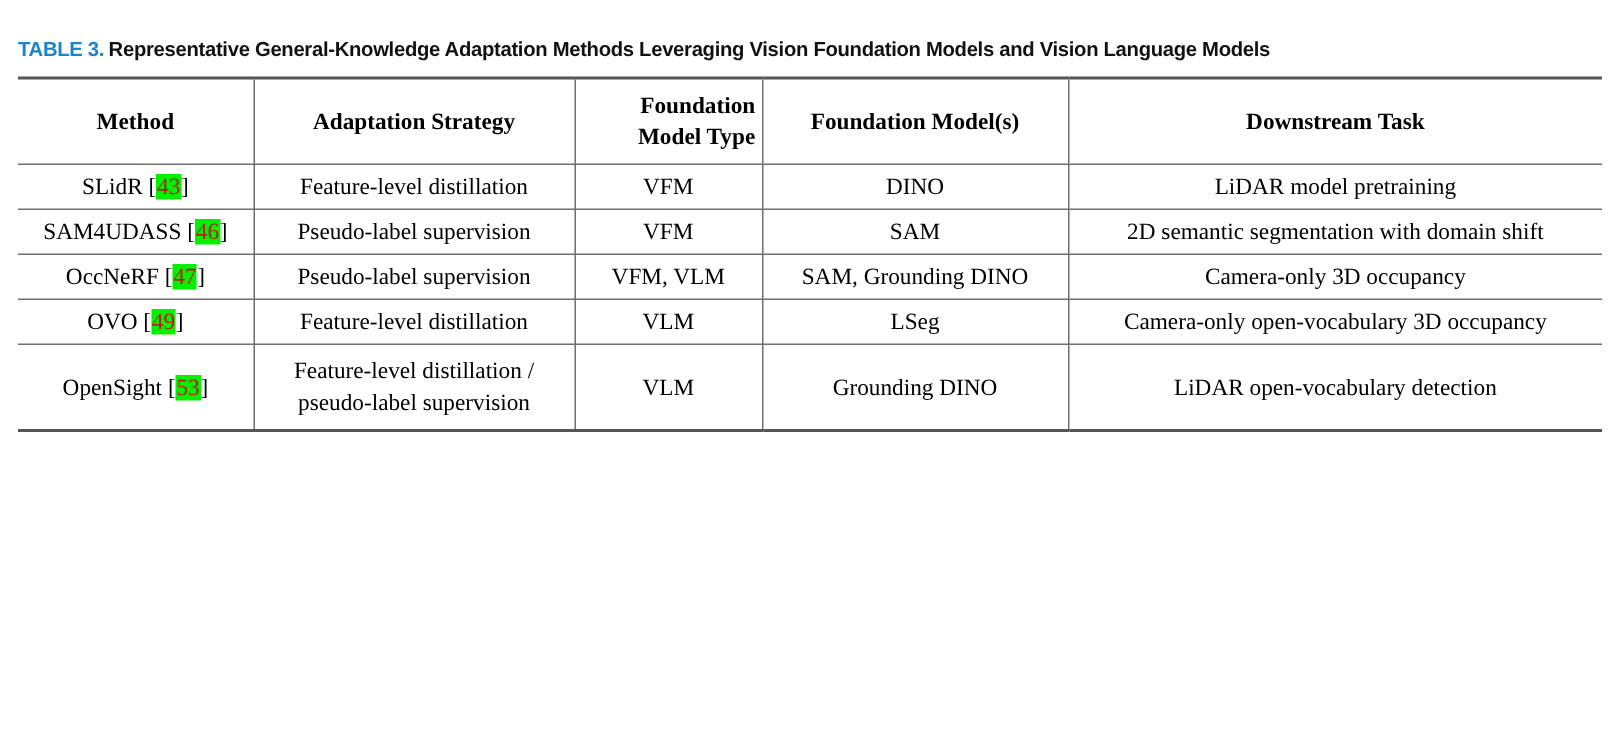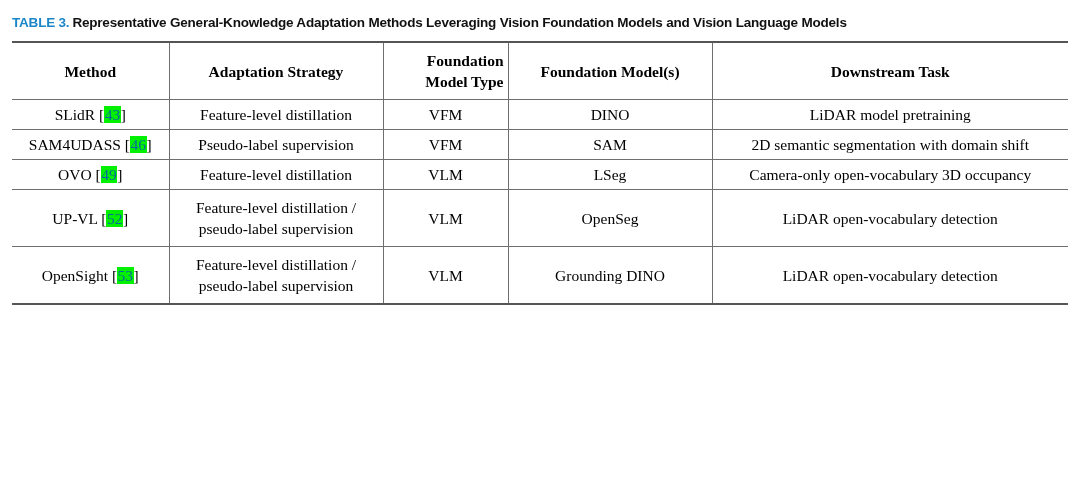--- a/index.html
+++ b/index.html
@@ -10,21 +10,21 @@
   body {
     width: 1080px;
     height: 488px;
     overflow: hidden;
     font-family: "Liberation Serif", "DejaVu Serif", serif;
     color: #000000;
   }
 
   
   #caption-bar {
-    padding: 15px 0 0 12px;
+    padding: 25px 0 0 12px;
     font-family: "Liberation Sans", "DejaVu Sans", sans-serif;
     font-size: 13.5px;
     font-weight: bold;
     line-height: 16px;
     white-space: nowrap;
     letter-spacing: -0.2px;
   }
   #caption-label {
     color: #1a86c8;
   }
@@ -74,21 +74,21 @@
   .c-method      { width: 157px; }
   .c-strategy    { width: 214px; }
   .c-fmtype      { width: 125px; }
   .c-fmodels     { width: 204px; }
   .c-task        { width: 356px; }
 
   .two-line { line-height: 25px; }
 
   .cite {
     background: #00f000;
-    color: #0369a1;
+    color: #b91c1c;
     padding: 0 0.5px;
   }
   .hdr-break { display: block; text-align: right; }
 </style>
 </head>
 <body>
 
 <div id="caption-bar">
   <span id="caption-label">TABLE 3.</span><span id="caption-text">Representative General-Knowledge Adaptation Methods Leveraging Vision Foundation Models and Vision Language Models</span>
 </div>
@@ -123,35 +123,32 @@
           <td>LiDAR model pretraining</td>
         </tr>
         <tr>
           <td><span>SAM4UDASS</span> [<span class="cite">46</span>]</td>
           <td>Pseudo-label supervision</td>
           <td>VFM</td>
           <td>SAM</td>
           <td>2D semantic segmentation with domain shift</td>
         </tr>
         <tr>
+          <td><span>OccNeRF</span> [<span class="cite">47</span>]</td>
+          <td>Pseudo-label supervision</td>
+          <td>VFM, VLM</td>
+          <td>SAM, Grounding DINO</td>
+          <td>Camera-only 3D occupancy</td>
+        </tr>
+        <tr>
           <td><span>OVO</span> [<span class="cite">49</span>]</td>
           <td>Feature-level distillation</td>
           <td>VLM</td>
           <td>LSeg</td>
           <td>Camera-only open-vocabulary 3D occupancy</td>
-        </tr>
-        <tr class="tall">
-          <td><span>UP-VL</span> [<span class="cite">52</span>]</td>
-          <td class="two-line">
-            <div>Feature-level distillation /</div>
-            <div>pseudo-label supervision</div>
-          </td>
-          <td>VLM</td>
-          <td>OpenSeg</td>
-          <td>LiDAR open-vocabulary detection</td>
         </tr>
         <tr class="tall">
           <td><span>OpenSight</span> [<span class="cite">53</span>]</td>
           <td class="two-line">
             <div>Feature-level distillation /</div>
             <div>pseudo-label supervision</div>
           </td>
           <td>VLM</td>
           <td>Grounding DINO</td>
           <td>LiDAR open-vocabulary detection</td>

